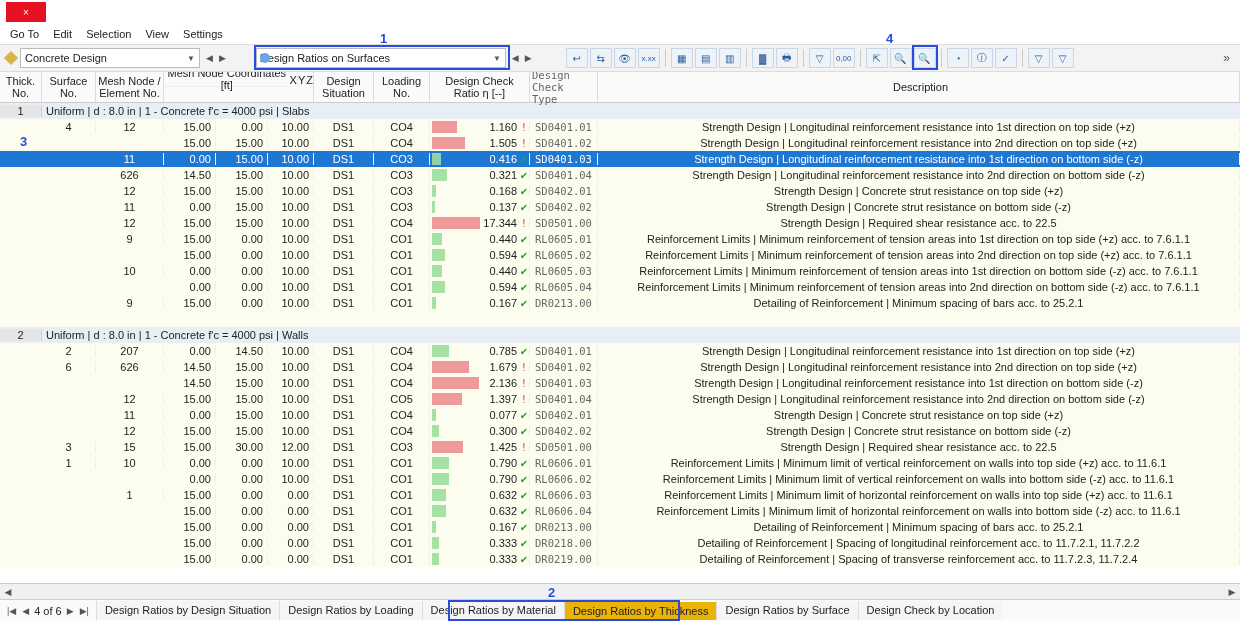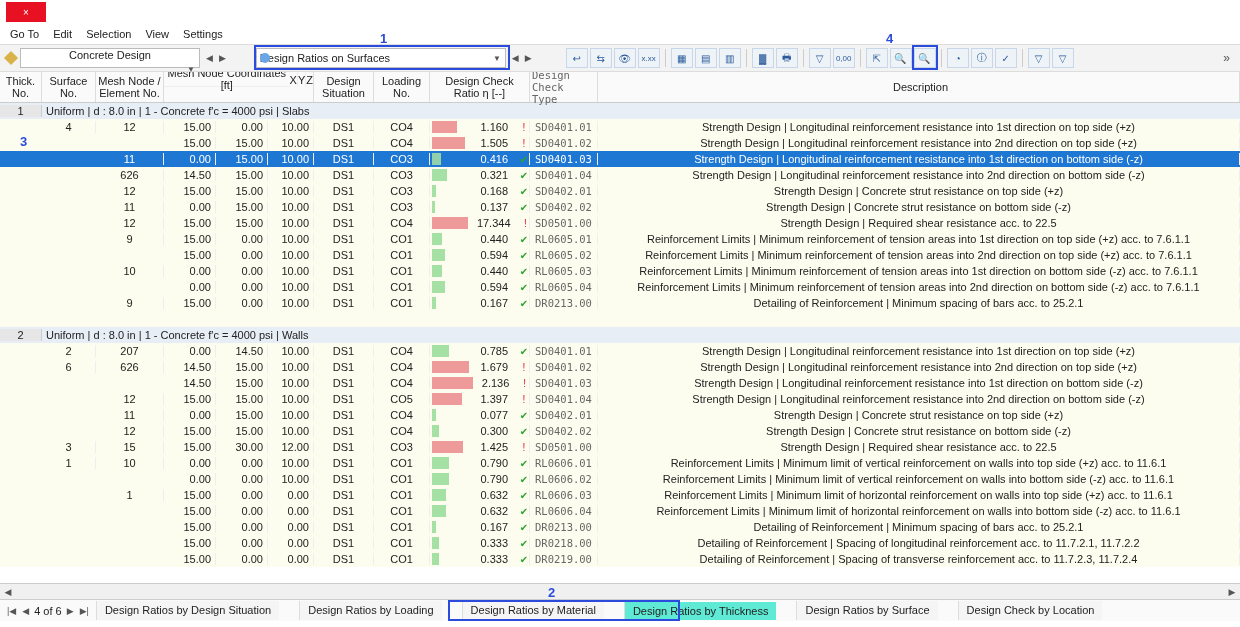--- a/index.html
+++ b/index.html
@@ -10,21 +10,21 @@
   .close-btn { background: #e81123; color: #fff; width: 40px; height: 20px; display: flex; align-items: center; justify-content: center; font-size: 10px; }
   
   .menubar { display: flex; gap: 2px; padding: 2px 4px; }
   .menubar .menuitem { padding: 2px 6px; cursor: default; }
   
   .toolbar { display: flex; align-items: center; height: 28px; background: #f3f3f3; border-top: 1px solid #ddd; border-bottom: 1px solid #ddd; padding: 0 6px; gap: 4px; position: relative; }
   .combo { display: flex; align-items: center; background: #fff; border: 1px solid #bbb; height: 20px; padding: 0 4px; gap: 4px; }
   .combo .caret { font-size: 8px; color: #555; }
   .combo-nav { display: flex; align-items: center; gap: 2px; }
   .combo-nav span { color: #555; padding: 0 2px; font-size: 9px; }
-  .combo1 { width: 180px; flex-direction: column; }
+  .combo1 { width: 180px; }
   .combo2-wrap { position: relative; }
   .combo2 { width: 250px; margin-left: 24px; }
   .tool-icons { display: flex; gap: 2px; margin-left: 28px; align-items: center; }
   .tool-icon { width: 22px; height: 20px; background: #eef3f8; border: 1px solid #c7d6e8; display: flex; align-items: center; justify-content: center; font-size: 10px; color: #2a5a9a; }
   .tool-sep { width: 1px; height: 18px; background: #ccc; margin: 0 3px; }
   .toolbar .more { margin-left: auto; color: #555; font-size: 12px; padding-right: 4px; }
   
   
   .blue-box { position: absolute; border: 2px solid #2a4bdc; pointer-events: none; }
   .blue-label { position: absolute; color: #2a4bdc; font-weight: bold; font-size: 13px; pointer-events: none; }
@@ -49,40 +49,40 @@
   .group-row .gtext { padding-left: 4px; color: #222; }
   
   .data-row { display: flex; height: 16px; align-items: center; }
   .data-row.even { background: #fdfdef; }
   .data-row.odd { background: #fdfdef; }
   .data-row.sel { background: #1e77d3 !important; color: #fff; }
   .data-row.sel .dcell { color: #fff; }
   .data-row .dcell { border-right: 1px solid #eee; padding: 0 4px; text-align: center; overflow: hidden; white-space: nowrap; }
   .data-row .col-thick { background: #e6e6e6; border-right: 1px solid #ccc; }
   .data-row .col-x, .data-row .col-y, .data-row .col-z { text-align: right; }
-  .data-row .col-ratio { display: flex; align-items: center; padding: 0; gap: 9px; }
+  .data-row .col-ratio { display: flex; align-items: center; padding: 0; }
   .ratio-bar { height: 12px; margin-left: 2px; }
   .ratio-val { flex: 1; text-align: right; padding-right: 2px; }
   .ratio-flag { width: 10px; text-align: center; font-size: 10px; }
   .ratio-flag.ok { color: #2aa52a; }
   .ratio-flag.bad { color: #d23; }
   .col-type { font-family: "Consolas", monospace; font-size: 10.5px; color: #666; text-align: left; padding-left: 2px; }
   .data-row.sel .col-type { color: #fff; }
   .col-desc { text-align: left; padding-left: 4px; }
   
   .hscroll { height: 16px; background: #f0f0f0; border-top: 1px solid #ccc; display: flex; align-items: center; }
   .hscroll .arrow { width: 16px; text-align: center; color: #555; font-size: 9px; }
   .hscroll .track { flex: 1; }
   
   .footer { display: flex; align-items: center; height: 22px; background: #fafafa; border-top: 1px solid #ccc; font-size: 11px; position: relative; }
   .pager { display: flex; align-items: center; gap: 4px; padding: 0 6px; }
   .pager .navbtn { color: #555; cursor: pointer; font-size: 9px; padding: 0 1px;}
-  .tabs { display: flex; gap: 20px; }
+  .tabs { display: flex; }
   .tab { padding: 3px 8px; border-left: 1px solid #ddd; cursor: pointer; background: #f5f5f5; }
-  .tab.active { background: #5eead4; border-top: 1px solid #fff; font-weight: normal; }
+  .tab.active { background: #eab308; border-top: 1px solid #fff; font-weight: normal; }
   
   .diamond { width: 10px; height: 10px; background: #d9b24a; transform: rotate(45deg); display: inline-block; }
   .small-globe { width: 10px; height: 10px; border-radius: 50%; background: #6aa5e8; display: inline-block; }
   
   .sel .ratio-bar { opacity: 0.85; }
   .col-thick.rowhead { color:#222; }
   
   .coord-group { display:flex; flex-direction:row; width:150px; border-right:1px solid #ddd; }
   .coord-group .top { height:15px; border-bottom:1px solid #eee; display:flex; align-items:center; justify-content:center;}
   .coord-group .bot { display:flex; height:15px;}

